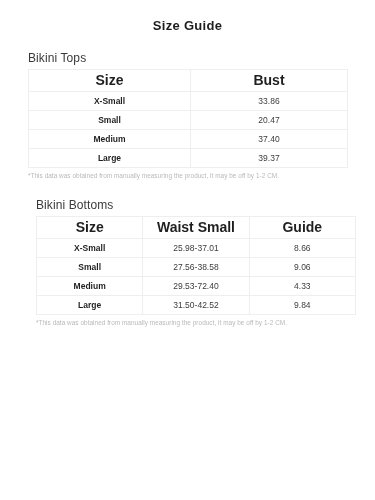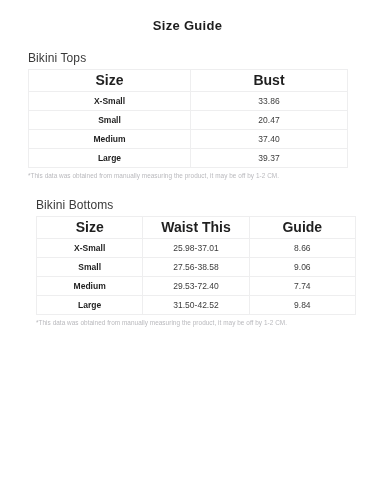--- a/index.html
+++ b/index.html
@@ -152,39 +152,39 @@
 
     <table class="size-table">
       <colgroup>
         <col class="bottoms-col">
         <col class="bottoms-col">
         <col class="bottoms-col">
       </colgroup>
       <thead>
         <tr>
           <th>Size</th>
-          <th>Waist This</th>
+          <th>Waist Small</th>
           <th>Guide</th>
         </tr>
       </thead>
       <tbody>
         <tr>
           <td class="size-cell">X-Small</td>
           <td class="value-cell">25.98-37.01</td>
           <td class="value-cell">8.66</td>
         </tr>
         <tr>
           <td class="size-cell">Small</td>
           <td class="value-cell">27.56-38.58</td>
           <td class="value-cell">9.06</td>
         </tr>
         <tr>
           <td class="size-cell">Medium</td>
           <td class="value-cell">29.53-72.40</td>
-          <td class="value-cell">7.74</td>
+          <td class="value-cell">4.33</td>
         </tr>
         <tr>
           <td class="size-cell">Large</td>
           <td class="value-cell">31.50-42.52</td>
           <td class="value-cell">9.84</td>
         </tr>
       </tbody>
     </table>
 
     <div class="table-note">*This data was obtained from manually measuring the product, it may be off by 1-2 CM.</div>

